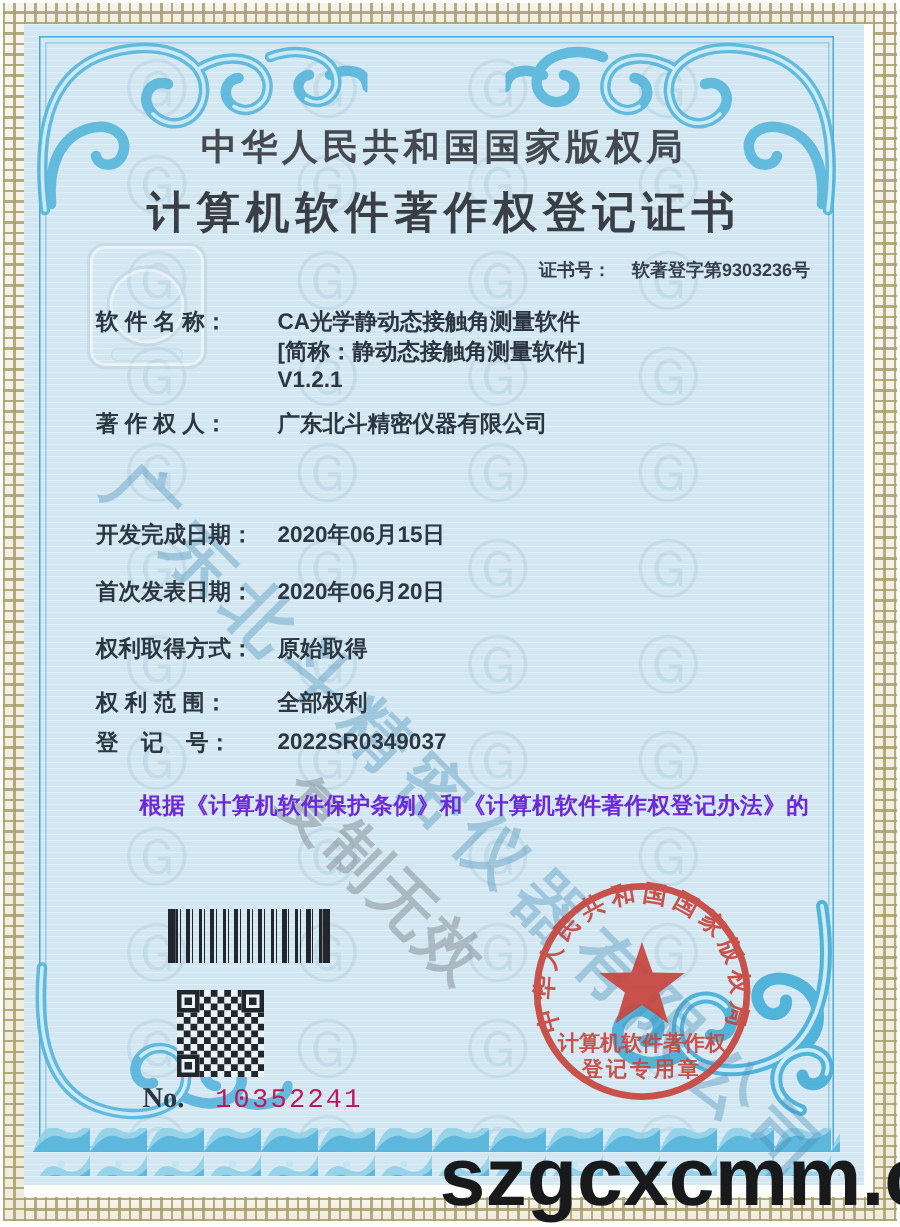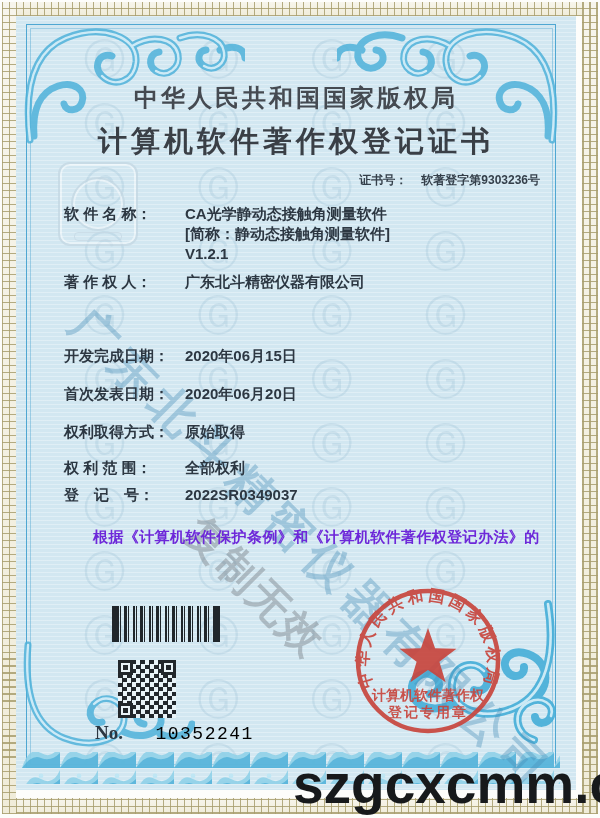--- a/index.html
+++ b/index.html
@@ -78,22 +78,22 @@
   
   .qr{position:absolute;left:102px;top:644px;width:58px;height:58px;z-index:5;
     background:repeating-conic-gradient(#22272c 0% 25%, #e9f3f8 0% 50%) 0 0/9px 9px;}
   .qr .finder{position:absolute;width:15px;height:15px;background:#e9f3f8;border:3px solid #22272c;box-sizing:border-box;}
   .qr .finder:after{content:"";position:absolute;left:2px;top:2px;width:5px;height:5px;background:#22272c;}
   .qr .f-tl{left:0;top:0;} .qr .f-tr{right:0;top:0;} .qr .f-bl{left:0;bottom:0;}
 
   
   .serial{position:absolute;left:79px;top:706px;z-index:6;white-space:nowrap;}
   .serial .no-label{font-family:"Liberation Serif",serif;font-size:19px;font-weight:700;color:#2b3641;}
-  .serial .no-value{font-family:"Liberation Mono",monospace;font-size:18px;color:#000000;
-    letter-spacing:1.5px;margin-left:28px;}
+  .serial .no-value{font-family:"Liberation Mono",monospace;font-size:18px;color:#be185d;
+    letter-spacing:1.5px;margin-left:16px;}
 
   
   .seal{position:absolute;left:327px;top:560px;z-index:6;opacity:.92;}
   .seal-date{position:absolute;left:353px;top:712px;z-index:6;font-size:15.5px;font-weight:700;
     letter-spacing:.5px;color:#2f3a45;}
 
   
   .site-watermark{position:absolute;left:293px;top:752px;z-index:9;white-space:nowrap;
     font-size:55px;font-weight:600;color:#17191b;letter-spacing:0;}
 </style>

